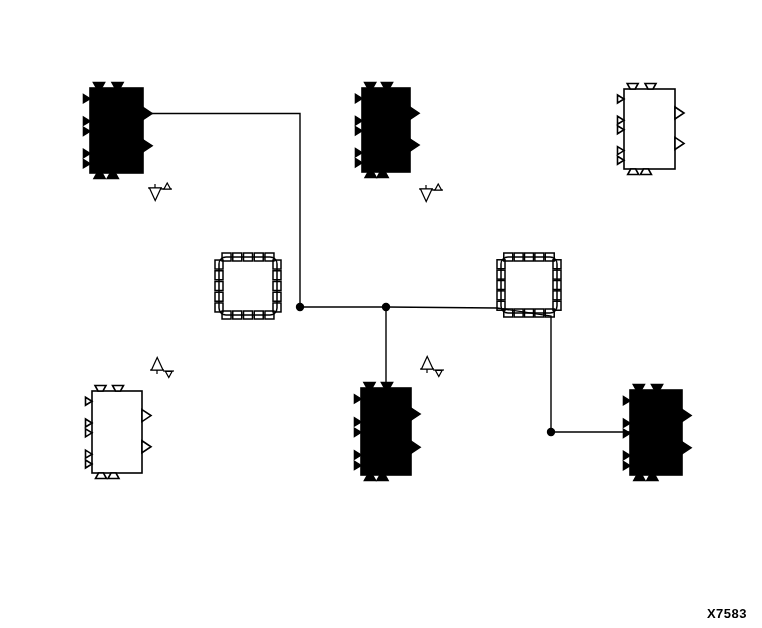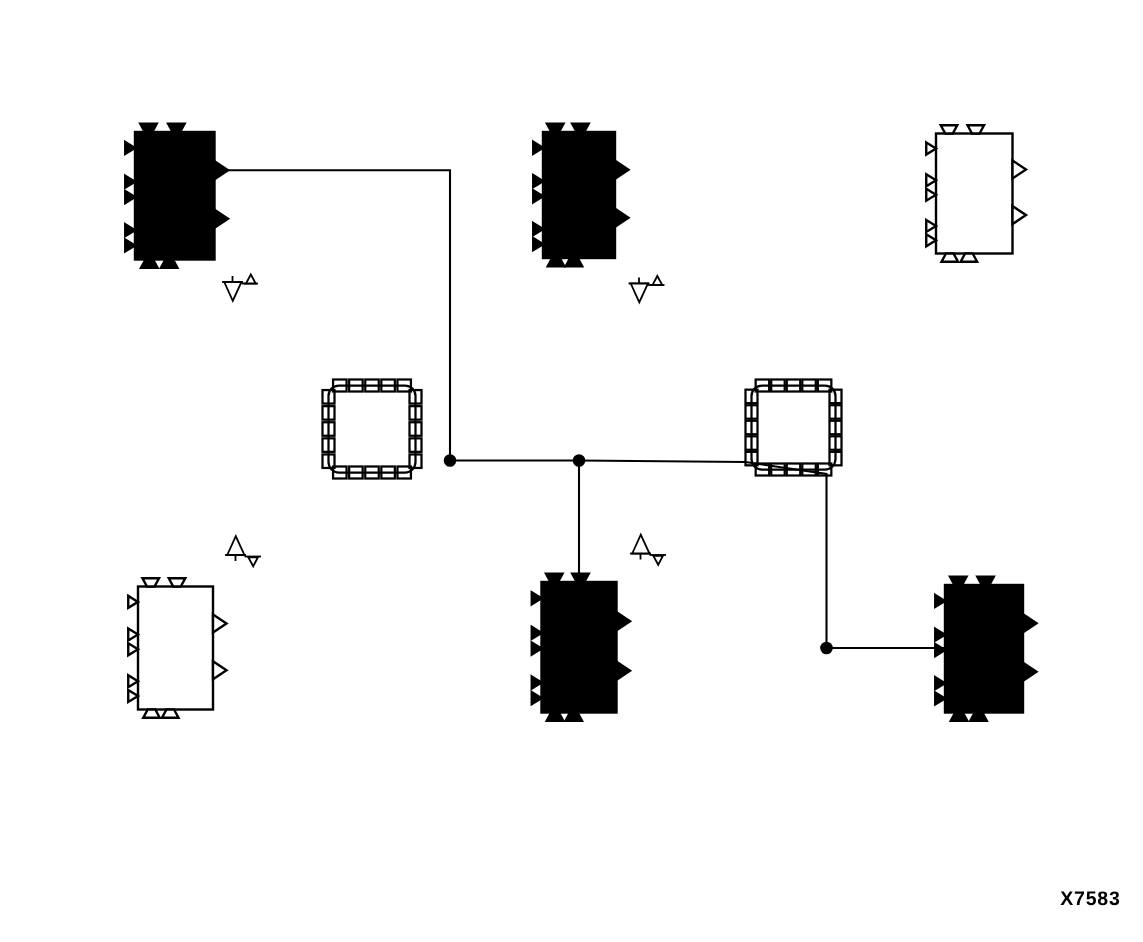--- a/index.html
+++ b/index.html
@@ -14,21 +14,21 @@
     background: #ffffff;
     overflow: hidden;
     font-family: "Liberation Sans", sans-serif;
   }
   svg {
     display: block;
   }
   .fig-label {
     position: absolute;
     right: 15px;
-    bottom: 22px;
+    bottom: 7px;
     font-family: "Liberation Sans", sans-serif;
     font-size: 13px;
     font-weight: bold;
     letter-spacing: 0.5px;
     color: #000000;
   }
 </style>
 </head>
 <body>
 

